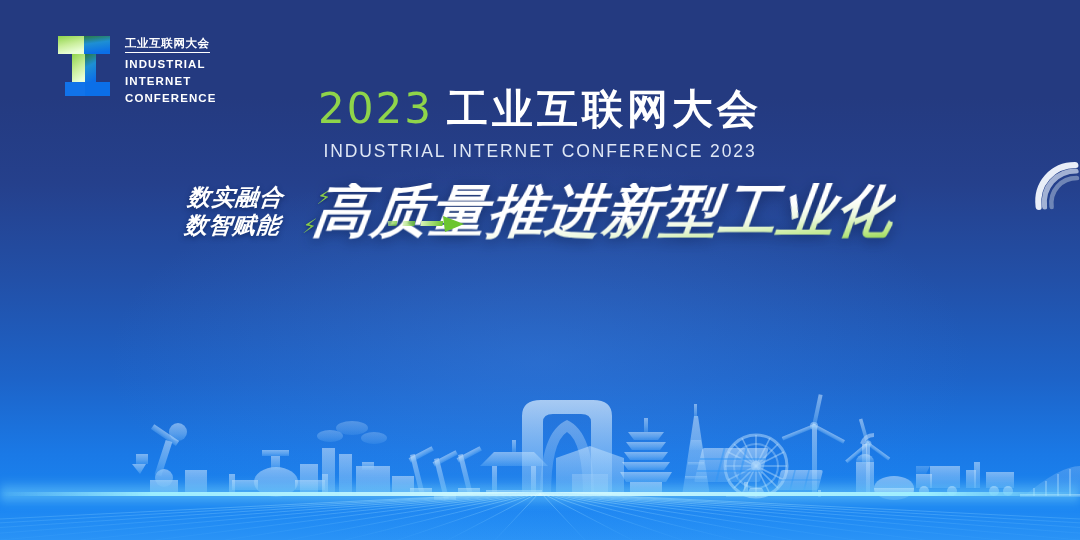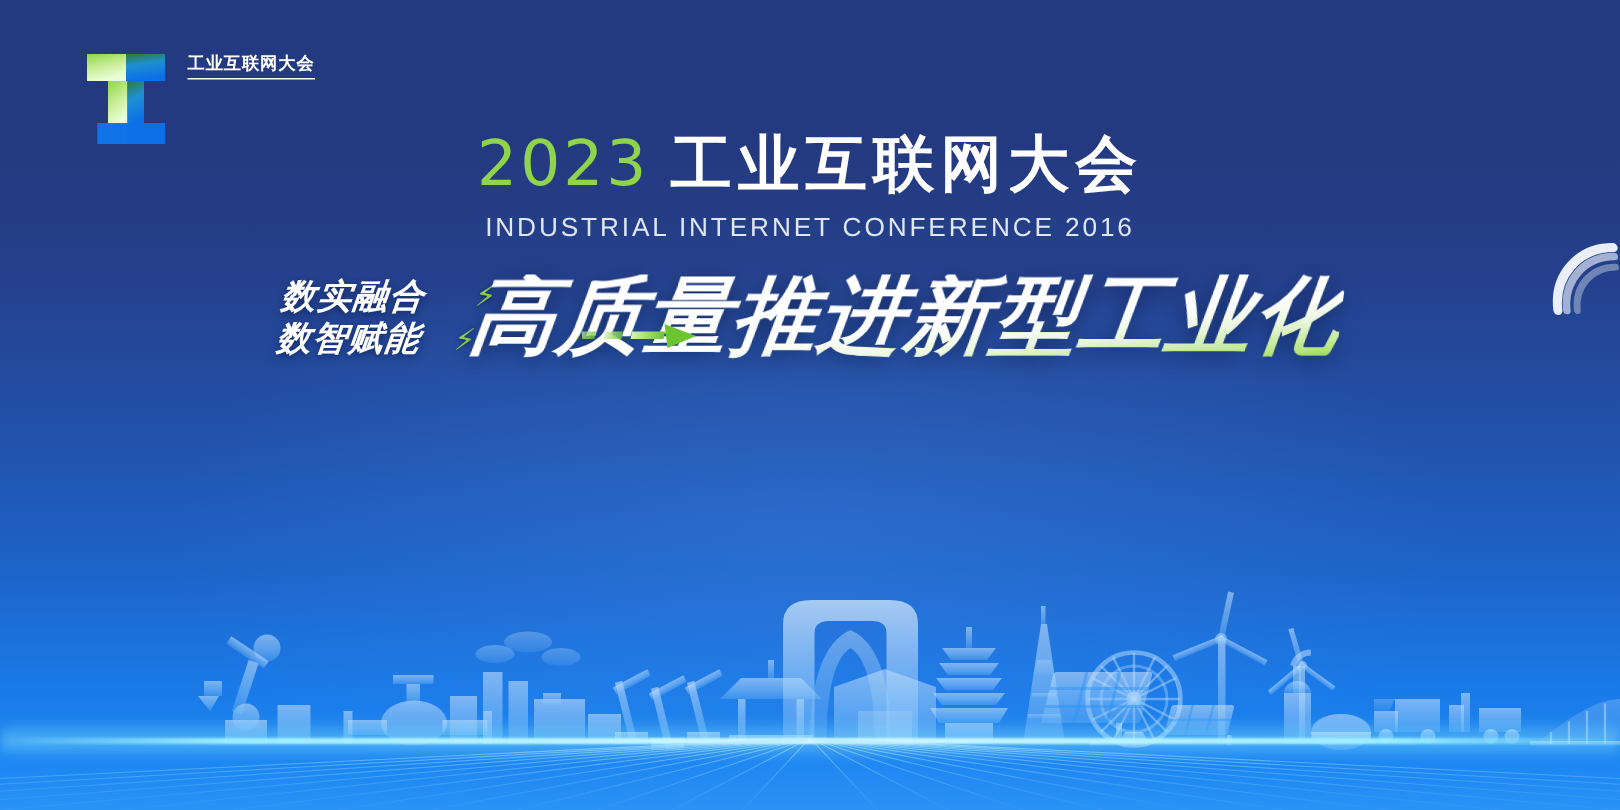--- a/index.html
+++ b/index.html
@@ -123,29 +123,34 @@
 
       <rect x="18" y="24" width="13" height="30" fill="url(#lgA)"></rect>
 
       <rect x="31" y="24" width="11" height="30" fill="url(#lgB)"></rect>
 
       <rect x="11" y="52" width="45" height="14" fill="#0b6fe8"></rect>
       <rect x="11" y="52" width="20" height="14" fill="#1173ea"></rect>
     </svg>
     <div class="logo-text">
       <div class="logo-cn">工业互联网大会</div>
+      <div class="logo-en">
+        <div>INDUSTRIAL</div>
+        <div>INTERNET</div>
+        <div>CONFERENCE</div>
+      </div>
     </div>
   </div>
 
   <div class="title-wrap">
     <div class="title-row">
       <div class="title-year">2023</div>
       <div class="title-cn">工业互联网大会</div>
     </div>
-    <div class="title-en">INDUSTRIAL INTERNET CONFERENCE 2016</div>
+    <div class="title-en">INDUSTRIAL INTERNET CONFERENCE 2023</div>
   </div>
 
   <div class="slogan">
     <div class="slogan-inner">
 
       <div class="slogan-small">
         <span>
           <span>数实融合</span>
           <span class="bolt b1">⚡</span>
         </span>

